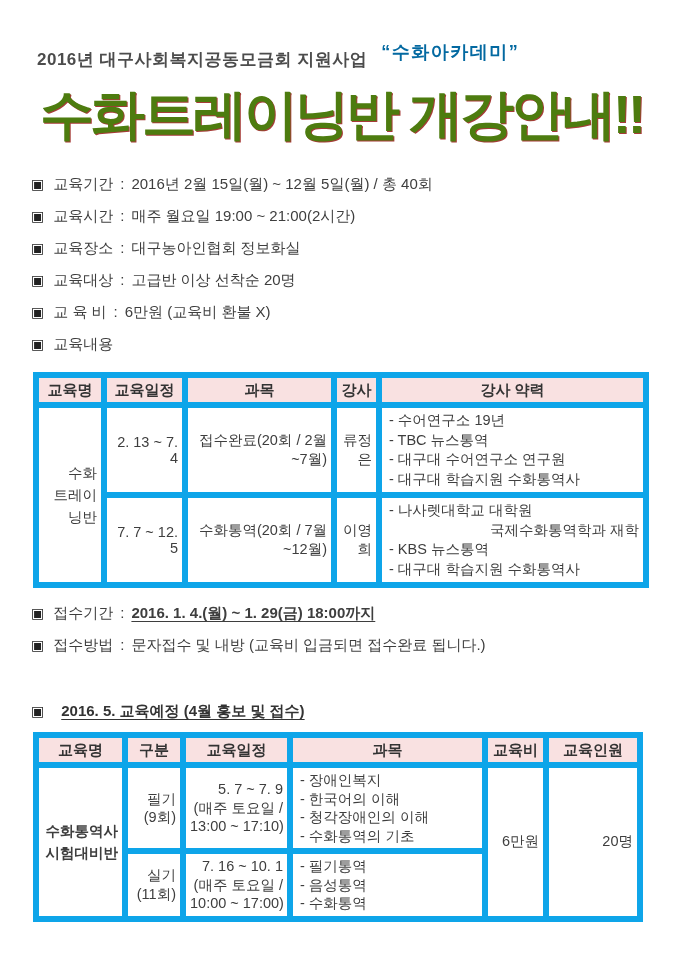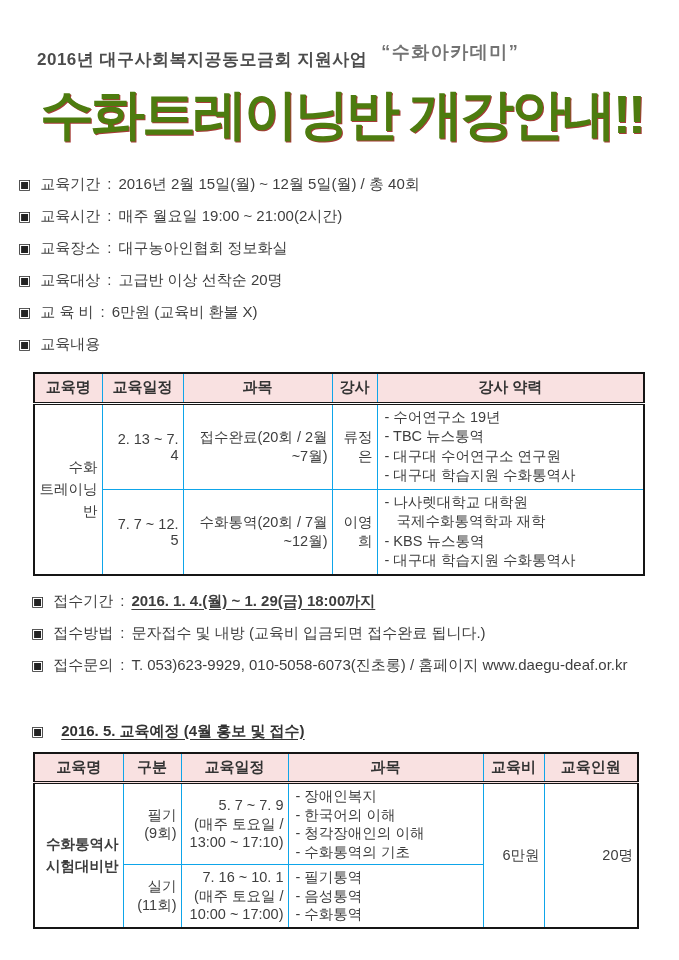--- a/index.html
+++ b/index.html
@@ -7,49 +7,49 @@
   body {
     width: 679px; height: 960px; overflow: hidden; background: #ffffff;
     font-family: "Liberation Sans", "DejaVu Sans", sans-serif;
     color: #3e3e3e;
   }
   .page { width: 543px; height: 960px; position: relative; }
 
   
   .top-row { display: flex; align-items: flex-start; padding: 48px 0 0 37px; }
   .support { font-size: 17px; font-weight: bold; color: #4c4c4c; letter-spacing: 0.5px; white-space: nowrap; }
-  .academy { font-size: 18px; font-weight: bold; color: #737373; margin-left: 14px; margin-top: -8px; letter-spacing: 1.5px; white-space: nowrap; }
+  .academy { font-size: 18px; font-weight: bold; color: #0369a1; margin-left: 14px; margin-top: -8px; letter-spacing: 1.5px; white-space: nowrap; }
 
   .title {
     margin: 4px 0 0 40px; font-size: 54px; font-weight: bold;
     color: #4d7c0f; letter-spacing: -3px; line-height: 78px; white-space: nowrap;
     text-shadow: 1px 1px 0 #a63c38;
   }
 
   
-  .bullets { margin: 15px 0 0 18px; }
+  .bullets { margin: 15px 0 0 31px; }
   .iline { font-size: 15px; line-height: 31px; white-space: nowrap; }
   .bullet { margin-right: 9px; font-size: 14px; color: #222; }
   .colon { margin: 0 7px; }
 
   
   table { border-collapse: collapse; table-layout: fixed; margin-left: 33px; }
   .tbl { border: 2px solid #151515; }
-  .tbl th, .tbl td { border: 1px solid #0ea5e9; }
+  .tbl th, .tbl td { border: 6px solid #0ea5e9; }
   .tbl th {
     background: #f9e1e1; font-size: 15px; font-weight: bold; color: #333;
     height: 30px; border-bottom: 3px double #151515; padding: 0 2px;
   }
   .tbl td { font-size: 14.5px; text-align: right; vertical-align: middle; padding: 3px 4px; color: #3e3e3e; }
   .t1 { margin-top: 12px; width: 610px; }
   .t1 .r1 { height: 78px; }
   .t1 .r2 { height: 80px; }
   .left-cell { text-align: left !important; padding-left: 7px !important; }
   .career-line { line-height: 19.5px; white-space: nowrap; }
-  .indent { padding-left: 12px; }
+  .indent { padding-left: 12px; text-align: right; }
   .name-line { line-height: 22px; }
 
   
   .apply { margin: 9px 0 0 31px; }
   .uvalue { font-weight: bold; text-decoration: underline; text-underline-offset: 3px; }
 
   
   .section-heading { margin: 41px 0 0 31px; font-size: 15px; font-weight: bold; color: #333; white-space: nowrap; }
   .section-heading .htext { text-decoration: underline; text-underline-offset: 3px; margin-left: 8px; }
   .t2 { margin-top: 11px; width: 604px; }
@@ -138,23 +138,20 @@
       </tr>
     </tbody>
   </table>
 
   <div class="bullets apply">
     <div class="iline">
       <span class="bullet">▣</span><span>접수기간</span><span class="colon">:</span><span class="uvalue">2016. 1. 4.(월) ~ 1. 29(금) 18:00까지</span>
     </div>
     <div class="iline">
       <span class="bullet">▣</span><span>접수방법</span><span class="colon">:</span><span>문자접수 및 내방 (교육비 입금되면 접수완료 됩니다.)</span>
-    </div>
-    <div class="iline">
-      <span class="bullet">▣</span><span>접수문의</span><span class="colon">:</span><span>T. 053)623-9929, 010-5058-6073(진초롱) / 홈페이지 www.daegu-deaf.or.kr</span>
     </div>
   </div>
 
   <div class="section-heading">
     <span class="bullet">▣</span><span class="htext">2016. 5. 교육예정 (4월 홍보 및 접수)</span>
   </div>
 
   <table class="tbl t2">
     <colgroup>
       <col style="width:89px">

